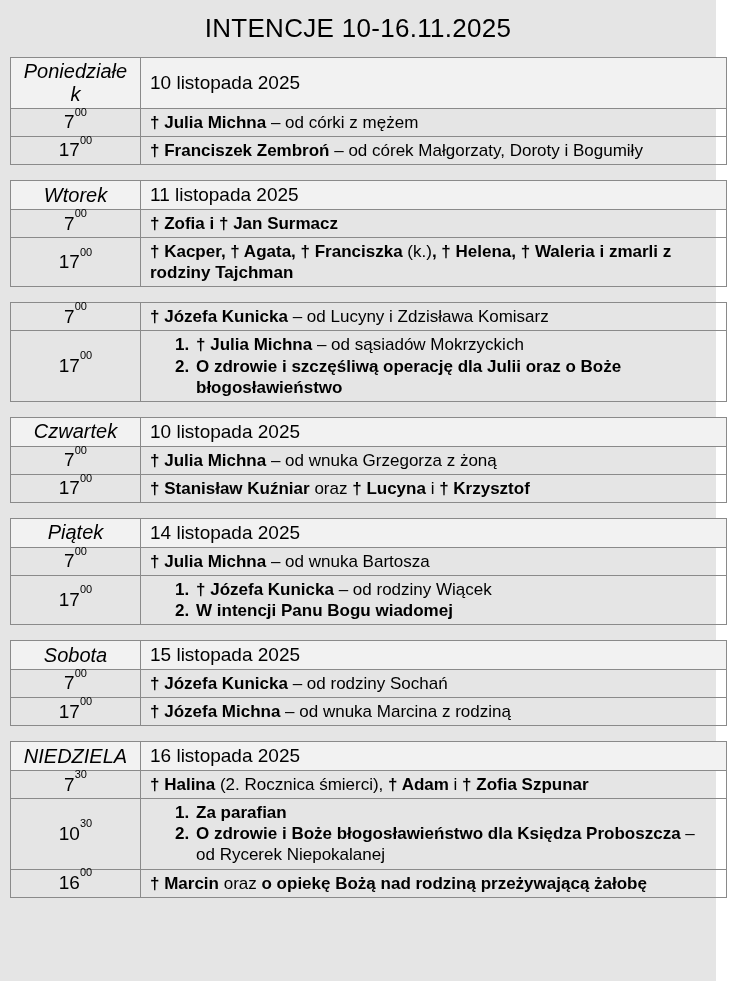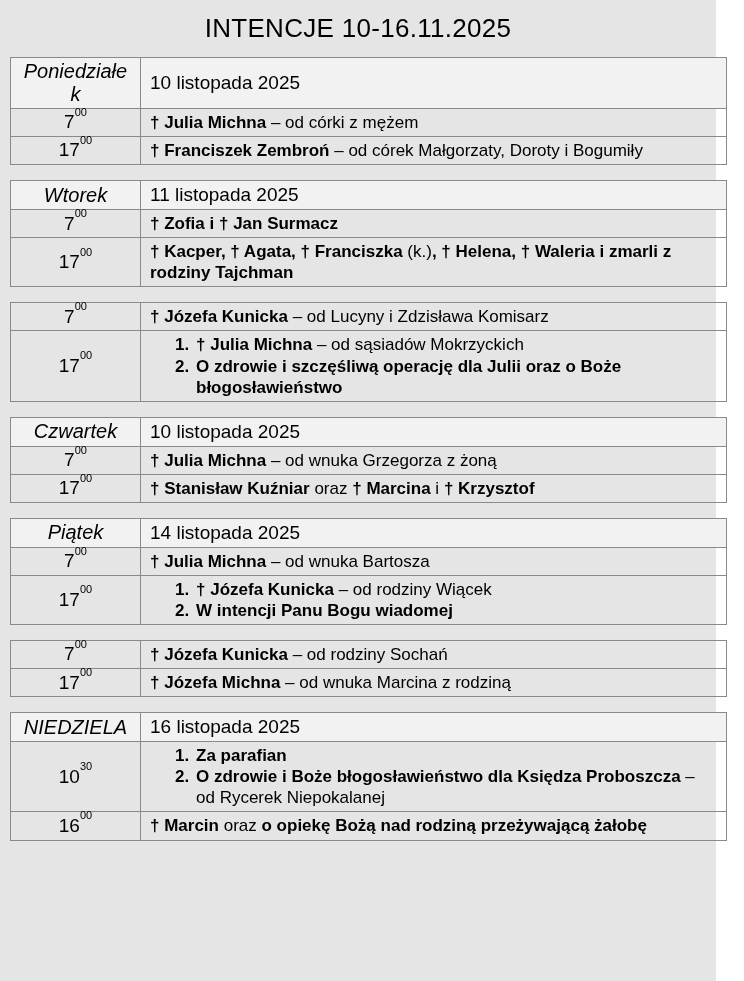--- a/index.html
+++ b/index.html
@@ -155,21 +155,21 @@
           <tr class="header-row">
             <td class="day-cell">Czwartek</td>
             <td class="date-cell">10 listopada 2025</td>
           </tr>
           <tr class="intention-row">
             <td class="time-cell"><span class="time-num">7</span><sup class="time-sup">00</sup></td>
             <td class="content-cell"><span class="seg bold">† Julia Michna</span><span class="seg"> – od wnuka Grzegorza z żoną</span></td>
           </tr>
           <tr class="intention-row">
             <td class="time-cell"><span class="time-num">17</span><sup class="time-sup">00</sup></td>
-            <td class="content-cell"><span class="seg bold">† Stanisław Kuźniar</span><span class="seg"> oraz </span><span class="seg bold">† Marcina</span><span class="seg"> i </span><span class="seg bold">† Krzysztof</span></td>
+            <td class="content-cell"><span class="seg bold">† Stanisław Kuźniar</span><span class="seg"> oraz </span><span class="seg bold">† Lucyna</span><span class="seg"> i </span><span class="seg bold">† Krzysztof</span></td>
           </tr>
         </tbody>
       </table>
       <table class="day-table">
         <colgroup>
           <col style="width: 130px;">
           <col>
         </colgroup>
         <tbody>
           <tr class="header-row">
@@ -190,39 +190,47 @@
             </td>
           </tr>
         </tbody>
       </table>
       <table class="day-table">
         <colgroup>
           <col style="width: 130px;">
           <col>
         </colgroup>
         <tbody>
+          <tr class="header-row">
+            <td class="day-cell">Sobota</td>
+            <td class="date-cell">15 listopada 2025</td>
+          </tr>
           <tr class="intention-row">
             <td class="time-cell"><span class="time-num">7</span><sup class="time-sup">00</sup></td>
             <td class="content-cell"><span class="seg bold">† Józefa Kunicka</span><span class="seg"> – od rodziny Sochań</span></td>
           </tr>
           <tr class="intention-row">
             <td class="time-cell"><span class="time-num">17</span><sup class="time-sup">00</sup></td>
             <td class="content-cell"><span class="seg bold">† Józefa Michna</span><span class="seg"> – od wnuka Marcina z rodziną</span></td>
           </tr>
         </tbody>
       </table>
       <table class="day-table">
         <colgroup>
           <col style="width: 130px;">
           <col>
         </colgroup>
         <tbody>
           <tr class="header-row">
             <td class="day-cell">NIEDZIELA</td>
             <td class="date-cell">16 listopada 2025</td>
+          </tr>
+          <tr class="intention-row">
+            <td class="time-cell"><span class="time-num">7</span><sup class="time-sup">30</sup></td>
+            <td class="content-cell"><span class="seg bold">† Halina</span><span class="seg"> (2. Rocznica śmierci), </span><span class="seg bold">† Adam</span><span class="seg"> i </span><span class="seg bold">† Zofia Szpunar</span></td>
           </tr>
           <tr class="intention-row">
             <td class="time-cell"><span class="time-num">10</span><sup class="time-sup">30</sup></td>
             <td class="content-cell">
               <ol class="intention-list">
                 <li class="marker-bold"><span class="seg bold">Za parafian</span></li>
                 <li class="marker-bold"><span class="seg bold">O zdrowie i Boże błogosławieństwo dla Księdza Proboszcza</span><span class="seg"> – od Rycerek Niepokalanej</span></li>
               </ol>
             </td>
           </tr>

